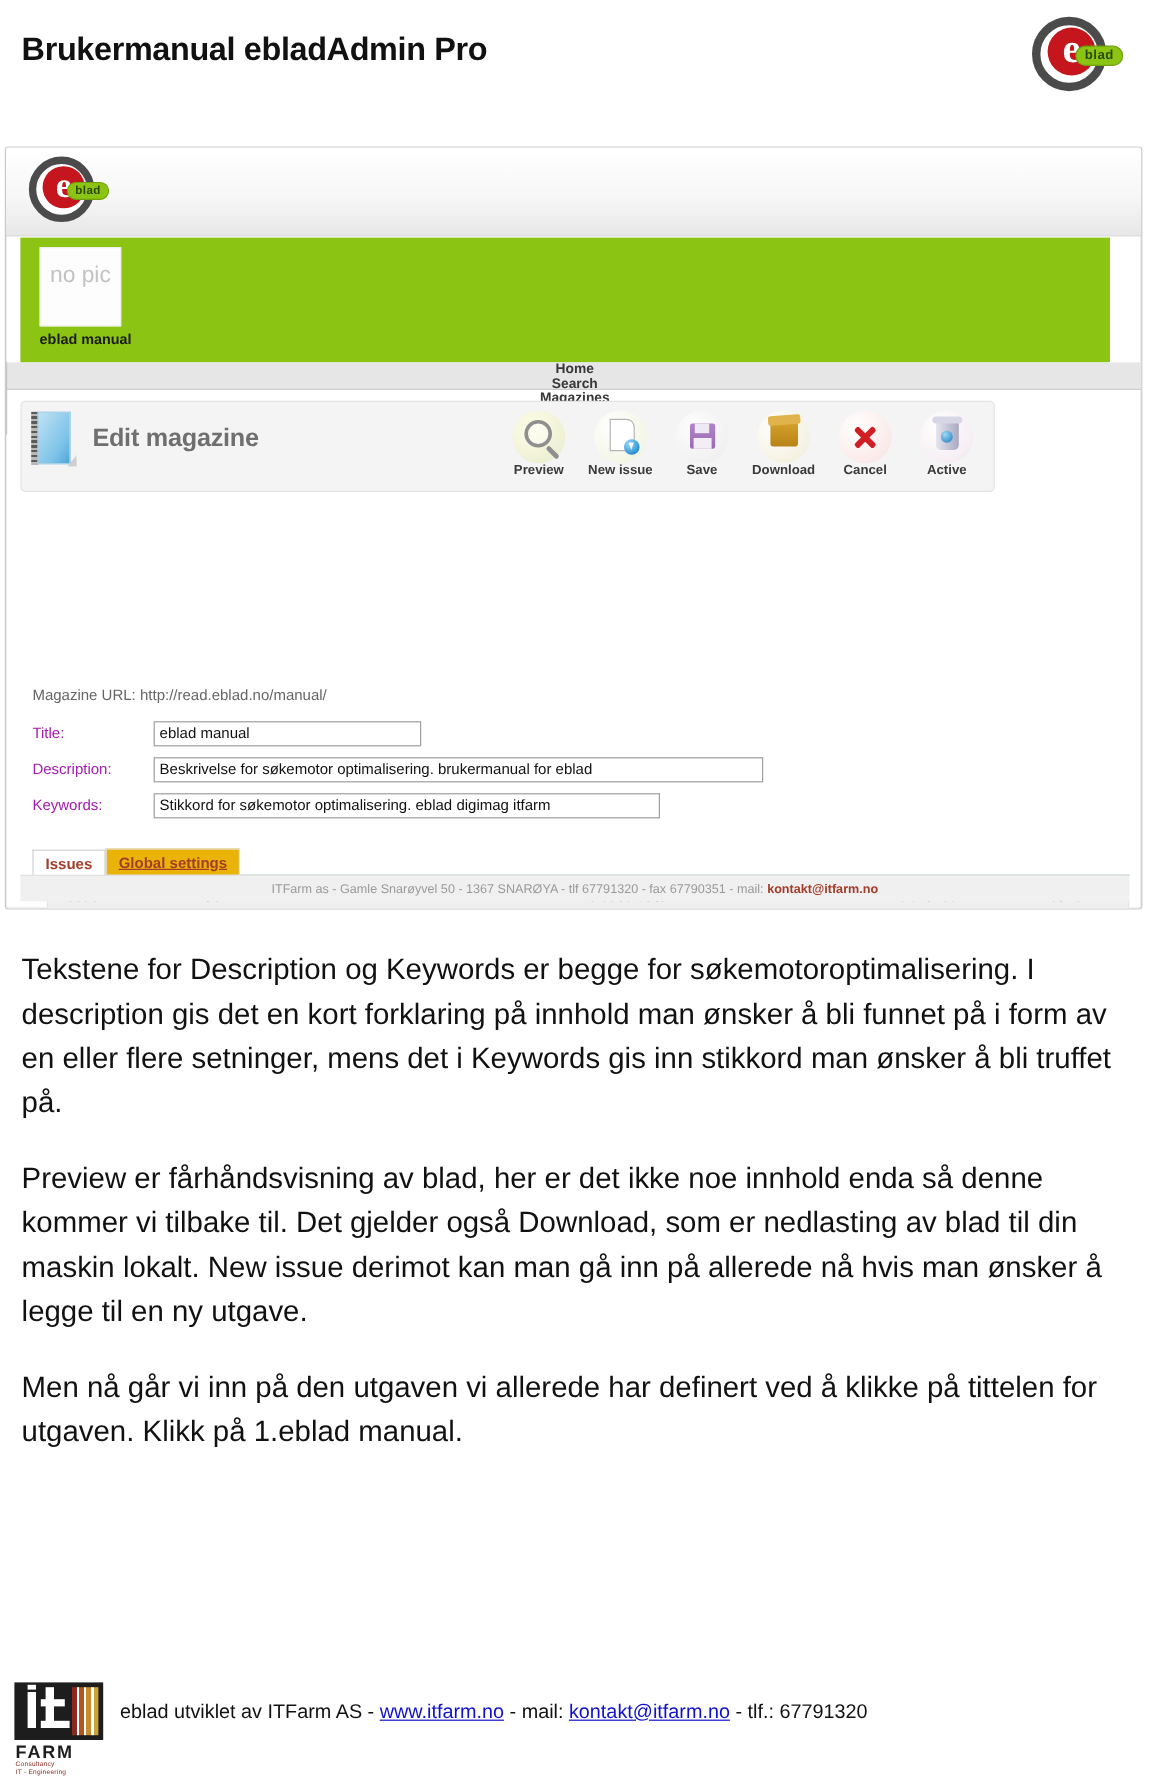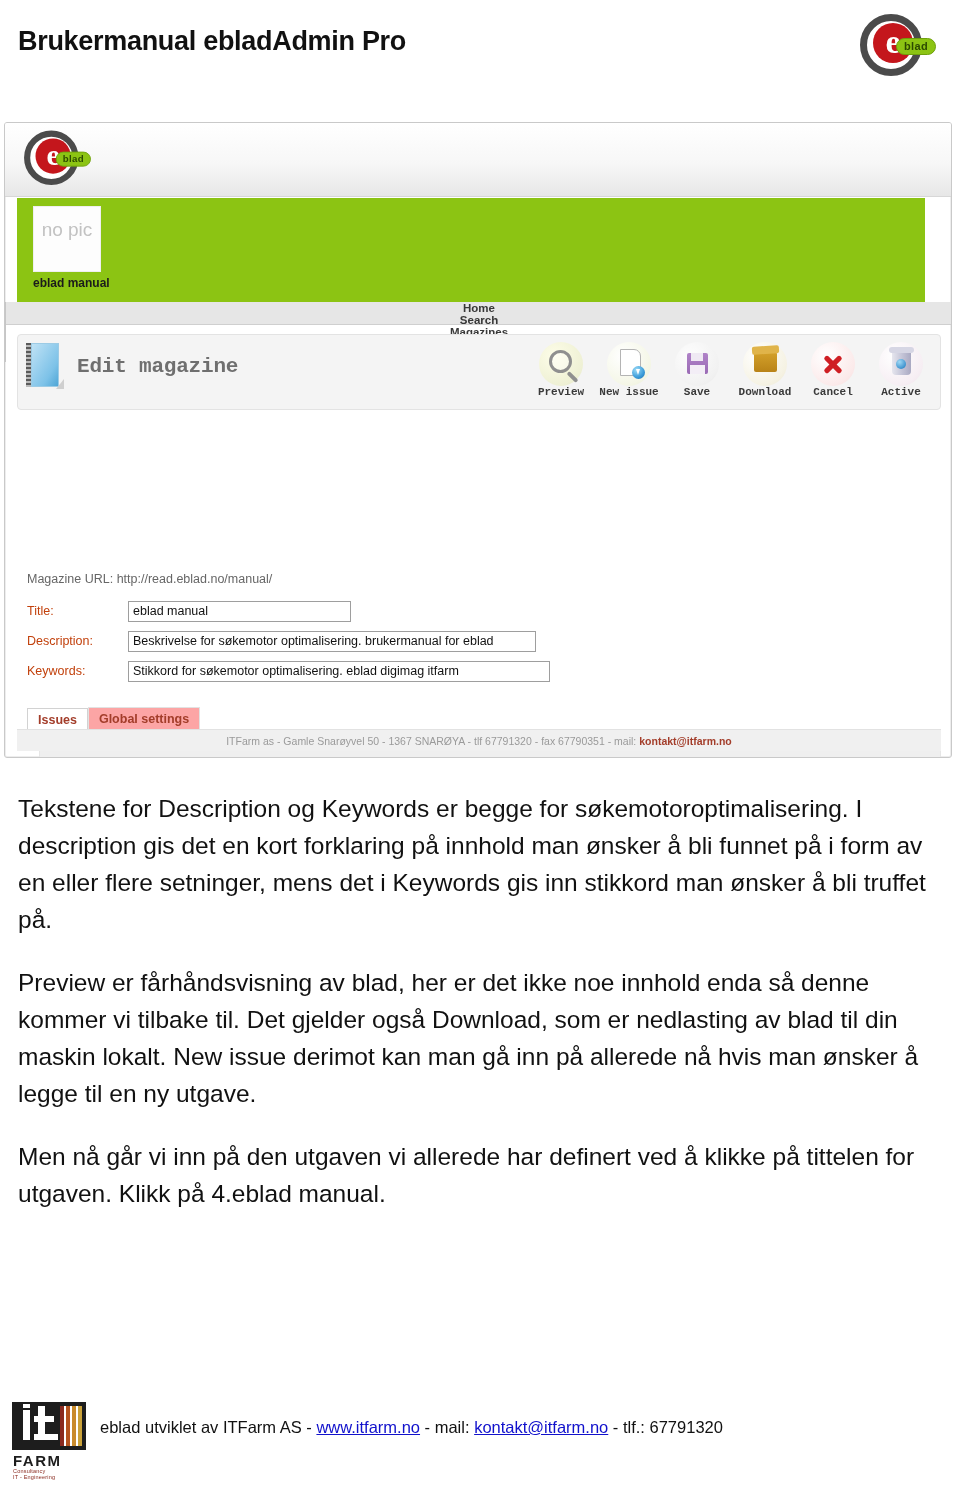--- a/index.html
+++ b/index.html
@@ -147,26 +147,25 @@
     border-left: 1px solid #c6c6c6;
     border-right: 1px solid #f6f6f6;
     white-space: nowrap;
   }
   .nav-tail { flex: 1; border-left: 1px solid #c6c6c6; }
 
   
   .app-toolbar {
     position: absolute;
     left: 12px; top: 211px;
-    width: 924px; height: 76px;
+    width: 812px; height: 76px;
     background: #f4f4f4;
     border: 1px solid #e3e3e3;
     border-radius: 4px;
     box-sizing: border-box;
-    font-family: Liberation Mono, monospace;
   }
   .edit-title-wrap {
     position: absolute;
     left: 8px; top: 8px;
     display: flex; align-items: center; gap: 13px;
   }
   .book-icon {
     position: relative;
     width: 38px; height: 46px;
   }
@@ -318,36 +317,36 @@
     width: 700px;
   }
   .form-row {
     display: flex; align-items: center;
     height: 24px;
     margin-bottom: 6px;
   }
   .form-label {
     width: 101px;
     font-size: 12.5px;
-    color: #c2410c;
+    color: #a21caf;
     flex: 0 0 101px;
   }
   .form-input {
     height: 21px;
     border: 1px solid #9e9e9e;
     background: #fff;
     font-family: "Liberation Sans", sans-serif;
     font-size: 12.5px;
     color: #111;
     padding: 0 4px;
     box-sizing: border-box;
     outline: none;
   }
   .in-title { width: 223px; }
-  .in-desc  { width: 408px; }
+  .in-desc  { width: 508px; }
   .in-keys  { width: 422px; }
 
   
   .tabs {
     position: absolute;
     left: 22px; top: 584px;
     display: flex; align-items: flex-end;
     border-bottom: 1px solid #15803d;
     width: 914px;
     box-sizing: border-box;
@@ -358,21 +357,21 @@
     color: #a33d2a;
     padding: 4px 10px 3px 10px;
     border: 1px solid transparent;
     border-bottom: none;
   }
   .tab.active {
     background: #ffffff;
     border-color: #d2d2d2;
     margin-bottom: -1px;
   }
-  .tab.inactive { background: #fca5a5; border-color: #e2e2e2; }
+  .tab.inactive { background: #eab308; border-color: #e2e2e2; text-decoration: underline; }
 
   
   .issues-box {
     position: absolute;
     left: 34px; top: 611px;
     width: 902px;
     border: 1px solid #e6e6e6;
     background: #fff;
     box-sizing: border-box;
   }
@@ -618,21 +617,21 @@
 
   <div class="app-footer">
     <span>ITFarm as - Gamle Snarøyvel 50 - 1367 SNARØYA - tlf 67791320 - fax 67790351 - mail:</span>
     <span class="mail">kontakt@itfarm.no</span>
   </div>
 </div>
 
 <div class="body-copy">
   <p>Tekstene for Description og Keywords er begge for søkemotoroptimalisering. I description gis det en kort forklaring på innhold man ønsker å bli funnet på i form av en eller flere setninger, mens det i Keywords gis inn stikkord man ønsker å bli truffet på.</p>
   <p>Preview er fårhåndsvisning av blad, her er det ikke noe innhold enda så denne kommer vi tilbake til. Det gjelder også Download, som er nedlasting av blad til din maskin lokalt. New issue derimot kan man gå inn på allerede nå hvis man ønsker å legge til en ny utgave.</p>
-  <p>Men nå går vi inn på den utgaven vi allerede har definert ved å klikke på tittelen for utgaven. Klikk på 4.eblad manual.</p>
+  <p>Men nå går vi inn på den utgaven vi allerede har definert ved å klikke på tittelen for utgaven. Klikk på 1.eblad manual.</p>
 </div>
 
 <div class="page-footer">
   <div class="itfarm-logo">
     <div class="itfarm-mark">
       <div class="idot"></div>
         <div class="i"></div>
       <div class="tv"></div>
         <div class="th"></div>
         <div class="tb"></div>

